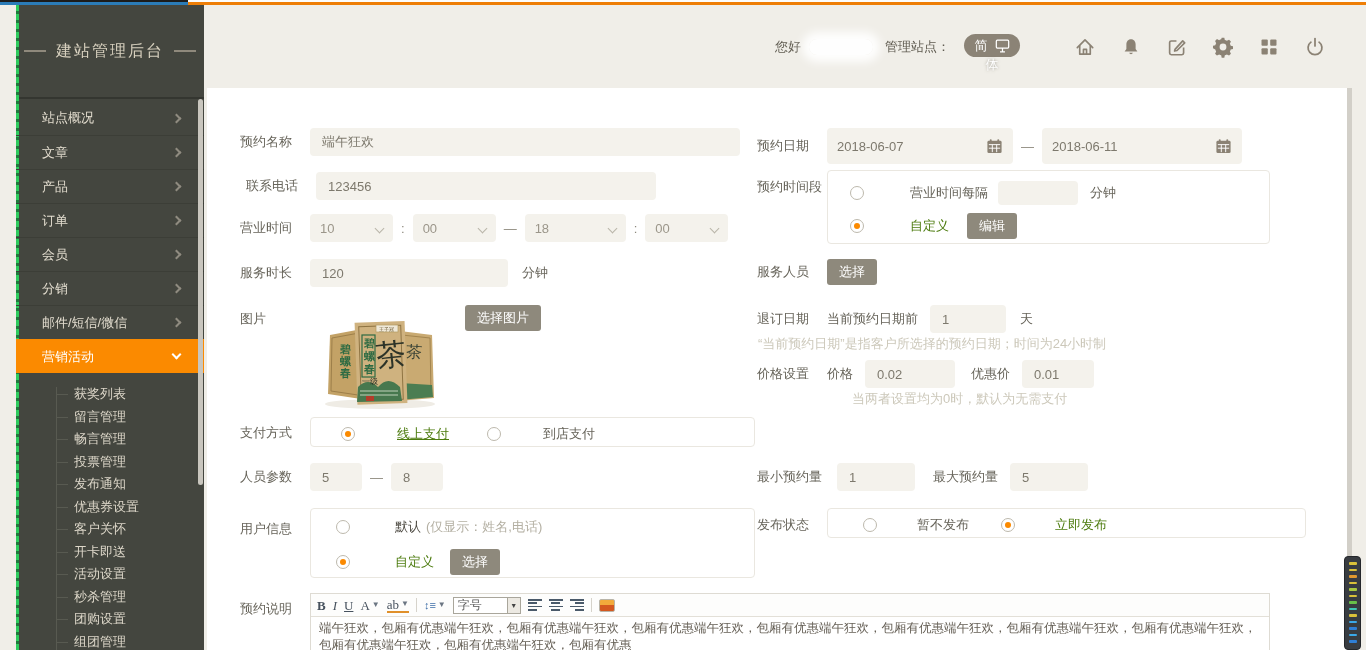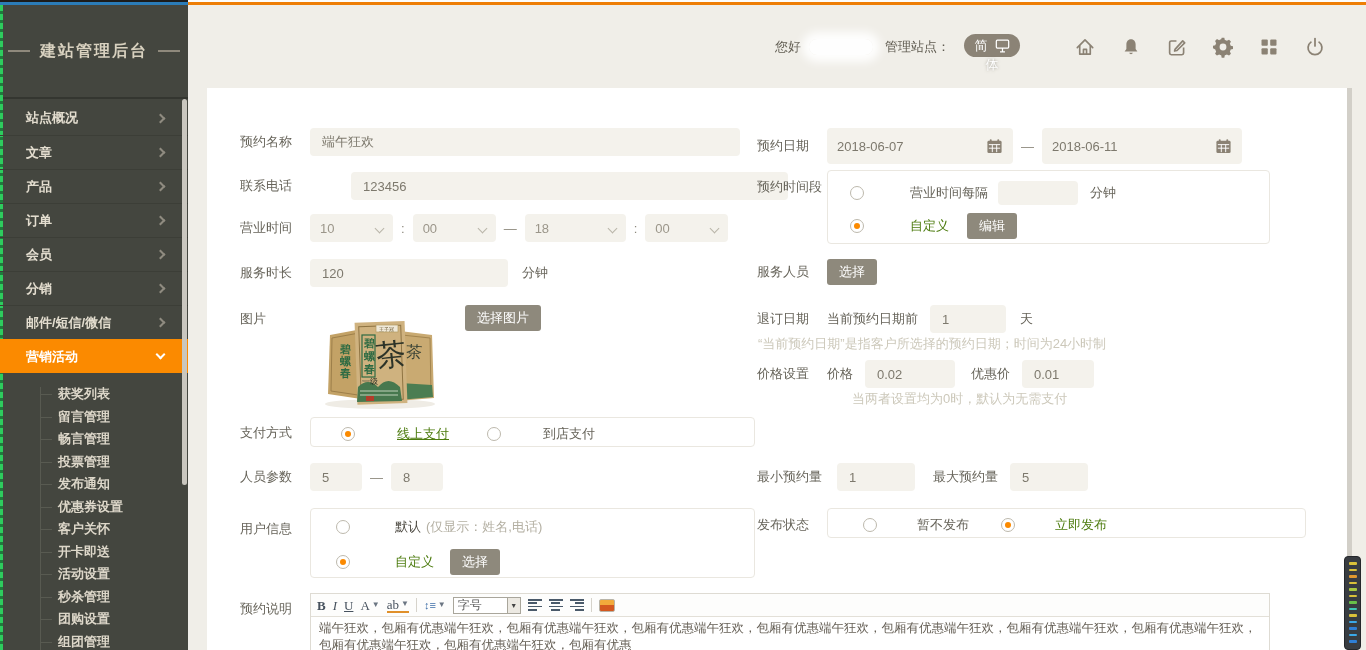--- a/index.html
+++ b/index.html
@@ -6,21 +6,21 @@
   html,body { width:1366px; height:650px; overflow:hidden; }
   body { position:relative; background:#f0eee8; font-family:"Liberation Sans","DejaVu Sans",sans-serif; font-size:13px; color:#67645a; }
 
   
   .tl-dark   { position:absolute; left:0; top:0; width:188px; height:2px; background:#1c1c1c; z-index:30; }
   .tl-blue   { position:absolute; left:0; top:2px; width:188px; height:3px; background:#2b7cb8; z-index:30; }
   .tl-white  { position:absolute; left:188px; top:0; right:0; height:2px; background:#fdfdfc; z-index:30; }
   .tl-orange { position:absolute; left:188px; top:2px; right:0; height:3px; background:#ee7e06; z-index:30; }
 
   
-  .sidebar { position:absolute; left:0; top:5px; bottom:0; width:188px; background:#44463f; z-index:20;font-weight:bold; }
+  .sidebar { position:absolute; left:16px; top:5px; bottom:0; width:188px; background:#44463f; z-index:20; }
   .green-edge { position:absolute; left:0; top:0; bottom:0; width:3px;
     background:repeating-linear-gradient(180deg,#2ecc5e 0 6px,#1f7a3c 6px 9px); }
   .logo { height:94px; display:flex; align-items:center; justify-content:center; gap:10px;
     color:#d8d1bf; font-size:16px; letter-spacing:2px; border-bottom:2px solid #343630; }
   .logo .dash { width:22px; height:2px; background:#8f897c; }
   .nav { position:absolute; top:96px; left:0; right:0; }
   .nav-item { height:34px; display:flex; align-items:center; padding:0 18px 0 26px;
     color:#e3ddcf; border-top:1px solid #3c3e37; cursor:pointer; }
   .nav-item:first-child { border-top:none; }
   .nav-item .lbl { flex:1; font-size:13px; }
@@ -273,23 +273,23 @@
       <span class="dtxt">2018-06-11</span>
       <svg width="17" height="17" viewBox="0 0 18 18">
           <rect x="1.5" y="3" width="15" height="13" rx="1.5" fill="#8b8274"></rect>
           <rect x="4" y="1.2" width="2" height="3.2" rx="1" fill="#8b8274"></rect>
           <rect x="12" y="1.2" width="2" height="3.2" rx="1" fill="#8b8274"></rect>
           <path d="M3 7h12M6.7 7v8M11.3 7v8M3 10.8h12" stroke="#fff" stroke-width="1"></path>
         </svg>
     </span>
   </div>
 
-  <div class="row" style="left:33px; top:84px;">
+  <div class="row" style="left:39px; top:84px;">
     <span class="flabel">联系电话</span>
-    <input class="ipt" style="width: 437px; margin-left: 41px;" value="123456">
+    <input class="ipt" style="width: 340px;" value="123456">
   </div>
 
   <span class="flabel" style="position:absolute; left:550px; top:90px;">预约时间段</span>
   <div class="rbox" style="left:620px; top:82px; width:443px; height:74px;">
     <div class="row" style="left:22px; top:10px; gap:0;">
       <span class="radio"></span>
       <span style="margin-left:46px;">营业时间</span>
       <span style="">每隔</span>
       <input class="ipt" style="width: 80px; height: 24px; margin-left: 10px;">
       <span style="margin-left:12px;">分钟</span>

